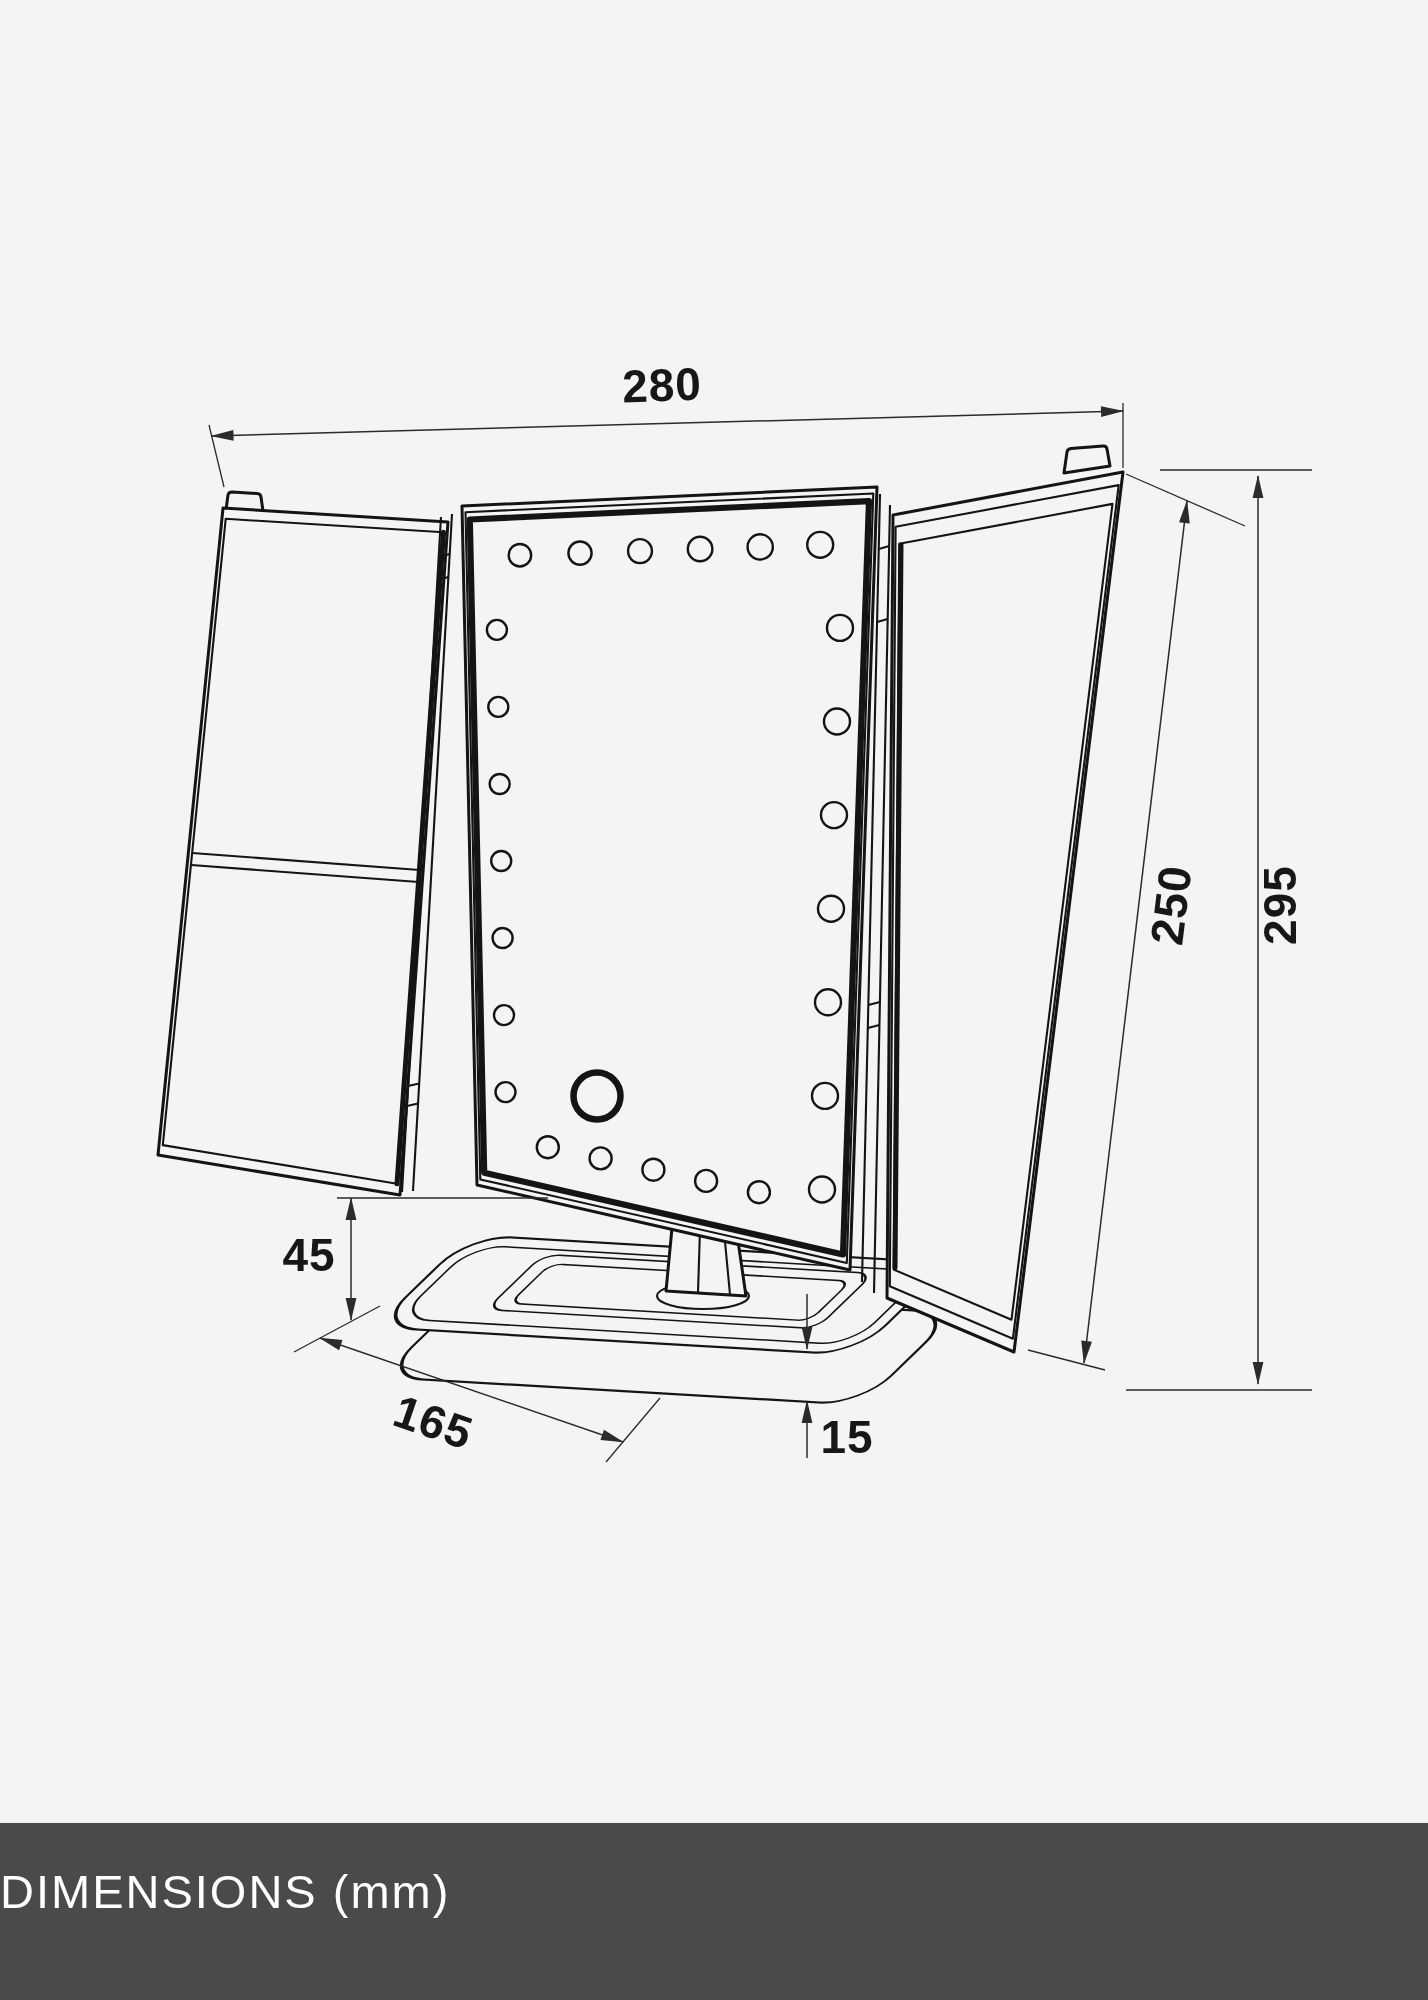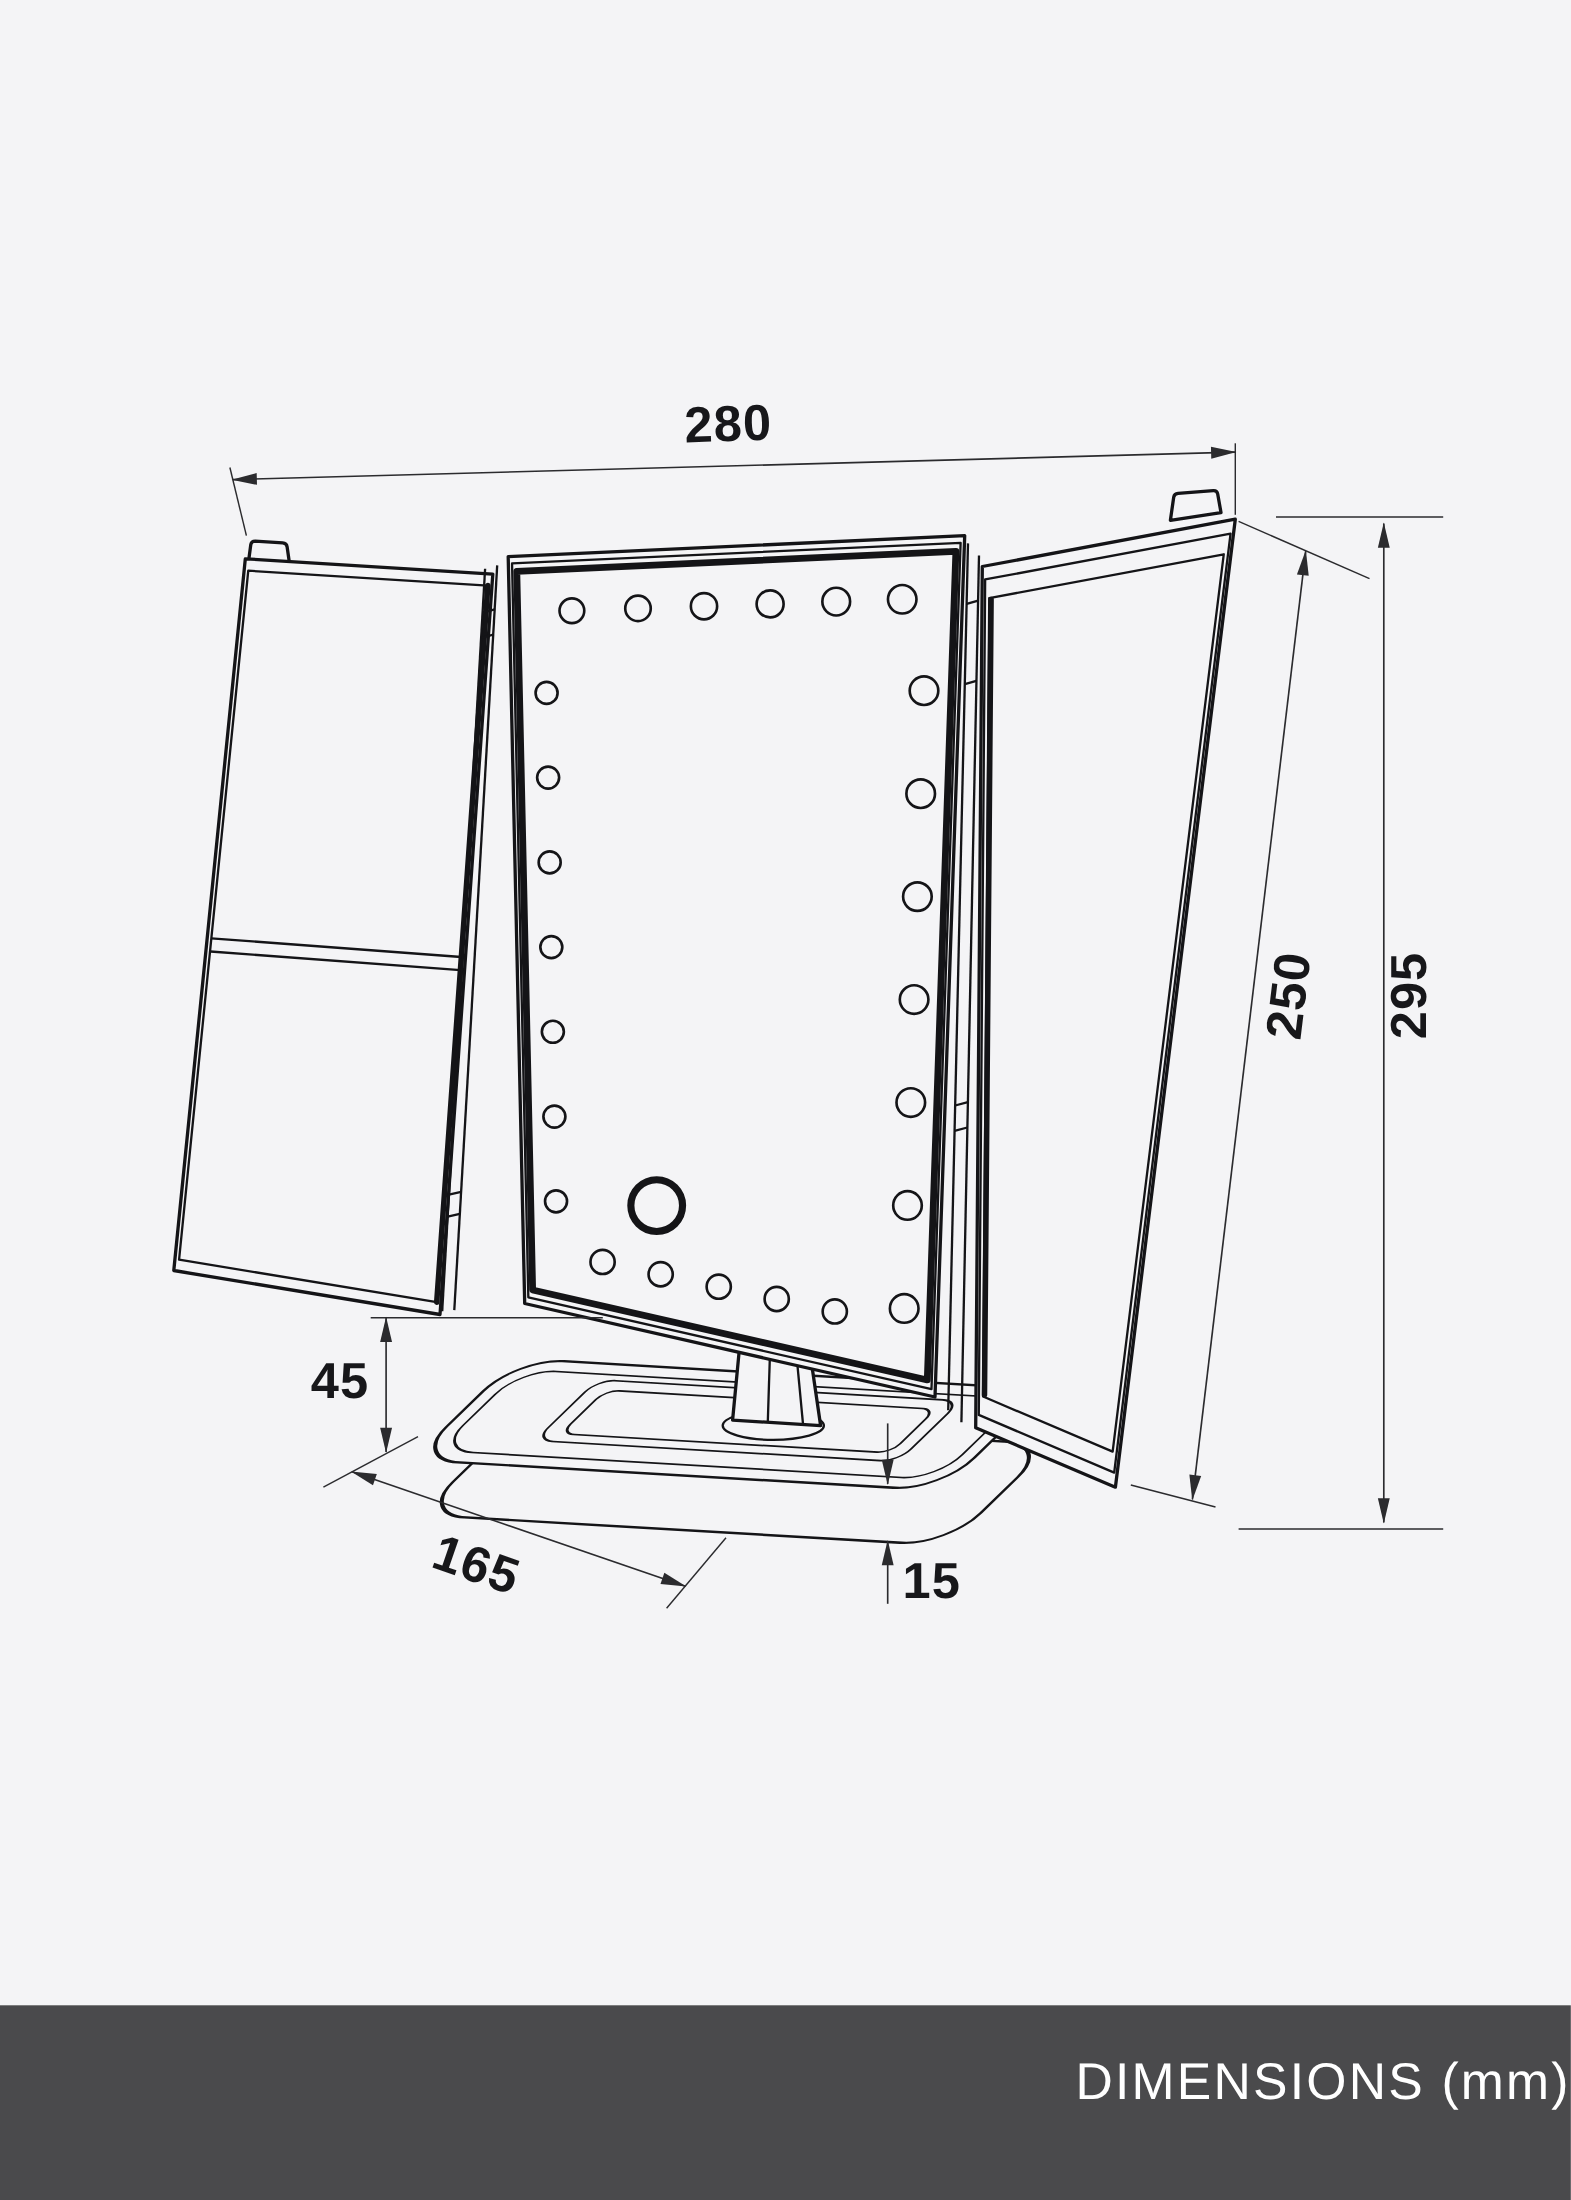--- a/index.html
+++ b/index.html
@@ -14,21 +14,21 @@
   .outline{fill:var(--bg);stroke:var(--line);stroke-width:3;stroke-linejoin:round;}
   .thin{fill:none;stroke:var(--line);stroke-width:2.1;stroke-linejoin:round;}
   .heavy{fill:none;stroke:var(--line);stroke-width:6.2;stroke-linejoin:round;}
   .heavy-seg{fill:none;stroke:var(--line);stroke-width:5;stroke-linecap:round;}
   .led{fill:none;stroke:var(--line);stroke-width:2.4;}
   .dimline{fill:none;stroke:var(--dim);stroke-width:1.5;}
   .extline{fill:none;stroke:var(--dim);stroke-width:1.3;}
   .dimtext{fill:#17171a;font-size:46px;font-weight:bold;letter-spacing:1px;}
   .bottom-bar{
     position:absolute;left:0;top:1823px;width:1428px;height:177px;
-    background:var(--bar);display:flex;align-items:center;justify-content:flex-end;
+    background:var(--bar);display:flex;align-items:center;justify-content:flex-start;
     box-sizing:border-box;padding-bottom:40px;
   }
   .bottom-bar .caption{
     color:var(--cap);font-size:47px;letter-spacing:2px;font-weight:400;
   }
 </style>
 </head>
 <body>
 
 <svg width="1428" height="1823" viewBox="0 0 1428 1823">

